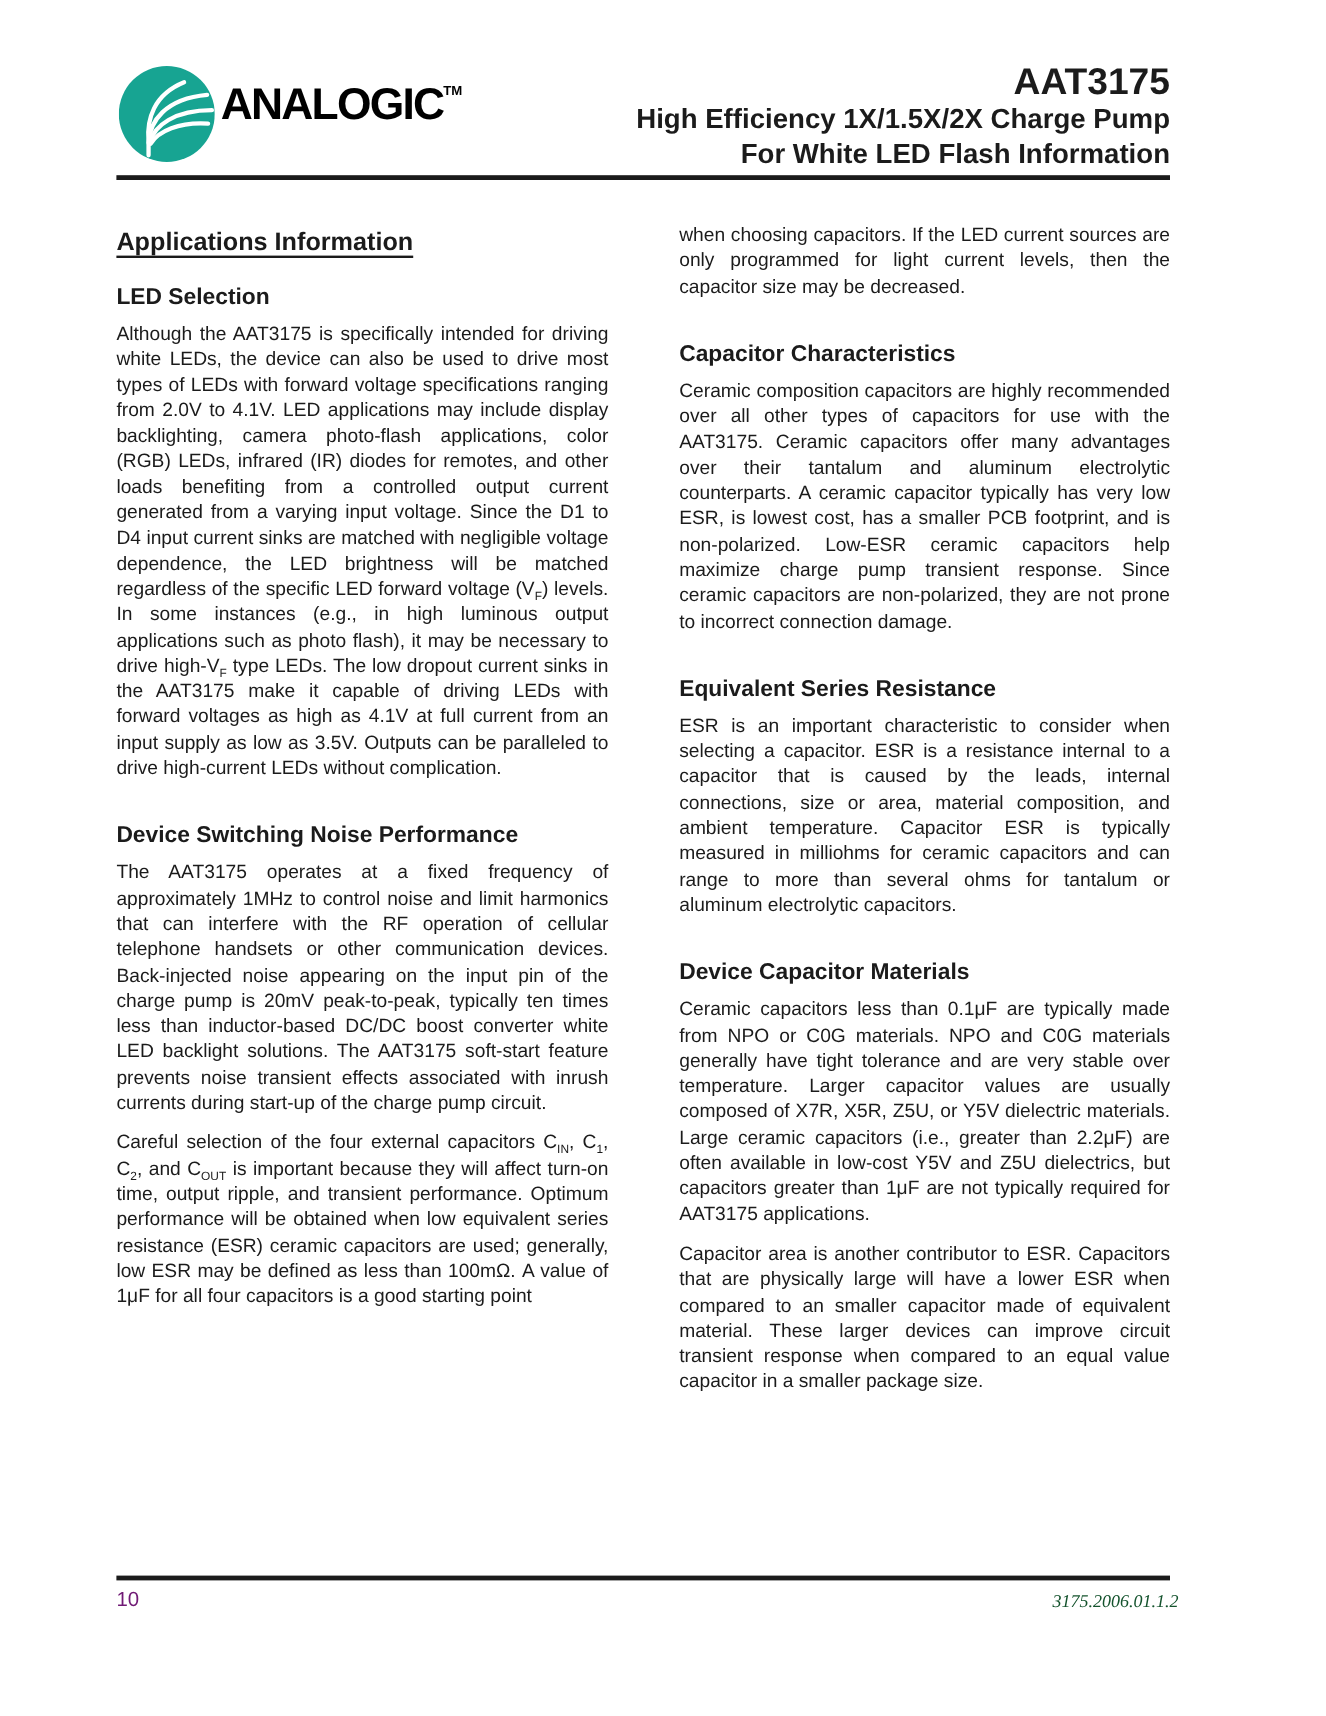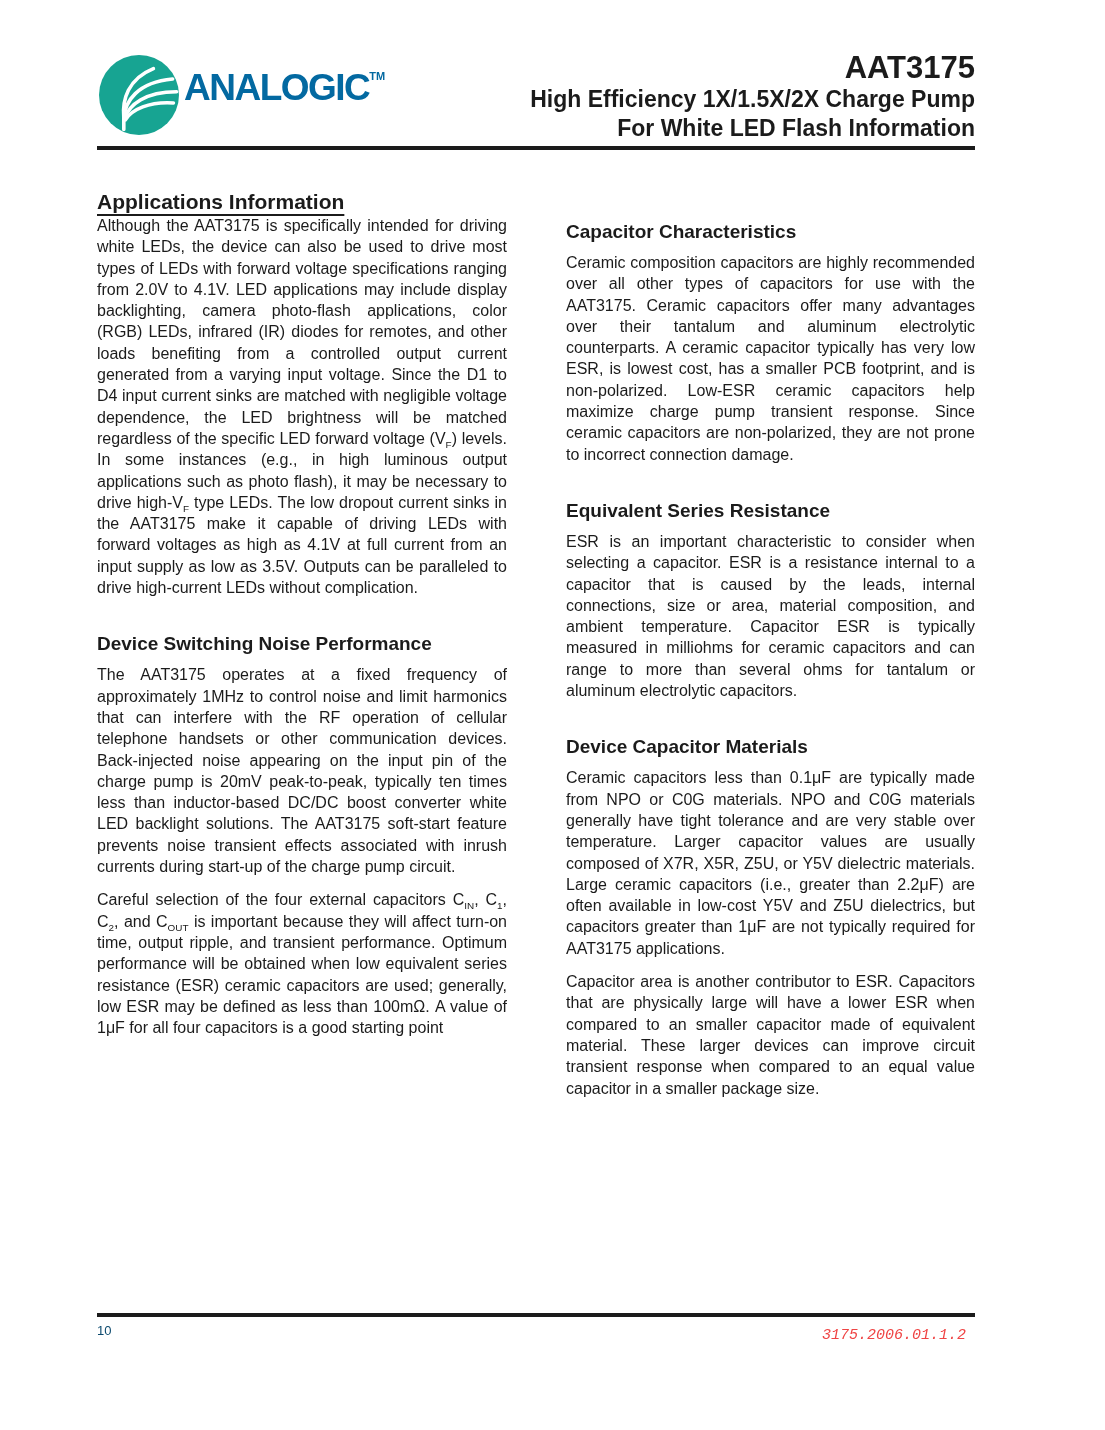--- a/index.html
+++ b/index.html
@@ -13,21 +13,21 @@
     margin: 0 auto;
     overflow: hidden;
     color: #1b1b1b;
   }
 
   
   .logo-wrap { position: absolute; left: 99px; top: 55px; width: 80px; height: 80px; }
   .brand { position: absolute; left: 184px; top: 57px; width: 215px; }
   .brand-top {
     font-size: 37px; font-weight: bold; letter-spacing: -1.5px;
-    line-height: 38px; white-space: nowrap; color: #0369a1;
+    line-height: 38px; white-space: nowrap; color: #000000;
   }
   .brand-top .tm { font-size: 11px; font-weight: bold; letter-spacing: 0; vertical-align: 20px; }
   .brand-bottom {
     font-size: 37px; font-weight: normal; letter-spacing: 3px;
     line-height: 37px; text-align: right; color: #2a2a2a;
   }
   .title-block { position: absolute; right: 130px; top: 50px; text-align: right; }
   .part-number { font-size: 31px; font-weight: bold; line-height: 35px; letter-spacing: 0; }
   .subtitle { font-size: 23px; font-weight: bold; line-height: 29px; }
   .rule { position: absolute; left: 97px; width: 878px; height: 4px; background: #1b1b1b; }
@@ -46,24 +46,24 @@
   h2.doc-h2 { font-size: 19px; font-weight: bold; line-height: 23px; margin: 34px 0 9px 0; }
   .col-left h1.doc-h1 + h2.doc-h2 { margin-top: 21px; }
   p.body {
     font-size: 16px; line-height: 21.3px; text-align: justify;
     margin: 0 0 12px 0; color: #1b1b1b;
   }
   p.body sub { font-size: 0.62em; line-height: 0; }
 
   
   .footer-rule { top: 1313px; }
-  .page-number { position: absolute; left: 97px; top: 1323px; font-size: 13px; color: #0c4a6e; text-align: center; }
+  .page-number { position: absolute; left: 97px; top: 1323px; font-size: 17px; color: #701a75; text-align: center; }
   .doc-code {
-    position: absolute; right: 139px; top: 1327px;
-    font-family: Liberation Mono, monospace; font-style: italic; font-size: 15px; color: #ef4444;
+    position: absolute; right: 123px; top: 1327px;
+    font-family: Liberation Serif, serif; font-style: italic; font-size: 15px; color: #14532d;
   }
 </style>
 </head>
 <body>
 
 <div class="page">
 
   <div class="logo-wrap">
     <svg width="80" height="80" viewBox="0 0 100 100">
       <circle cx="50" cy="50" r="50" fill="#17A492"></circle>
@@ -81,29 +81,31 @@
   <div class="title-block">
     <div class="part-number">AAT3175</div>
     <div class="subtitle">High Efficiency 1X/1.5X/2X Charge Pump</div>
     <div class="subtitle">For White LED Flash Information</div>
   </div>
   <div class="rule header-rule"></div>
 
   <section class="col col-left">
     <h1 class="doc-h1">Applications Information</h1>
 
+    <h2 class="doc-h2">LED Selection</h2>
     <p class="body">Although the AAT3175 is specifically intended for driving white LEDs, the device can also be used to drive most types of LEDs with forward voltage specifications ranging from 2.0V to 4.1V.  LED applications may include display backlighting, camera photo-flash applications, color (RGB) LEDs, infrared (IR) diodes for remotes, and other loads benefiting from a controlled output current generated from a varying input voltage. Since the D1 to D4 input current sinks are matched with negligible voltage dependence, the LED brightness will be matched regardless of the specific LED forward voltage (V<sub>F</sub>) levels. In some instances (e.g., in high luminous output applications such as photo flash), it may be necessary to drive high-V<sub>F</sub> type LEDs. The low dropout current sinks in the AAT3175 make it capable of driving LEDs with forward voltages as high as 4.1V at full current from an input supply as low as 3.5V. Outputs can be paralleled to drive high-current LEDs without complication.</p>
 
     <h2 class="doc-h2">Device Switching Noise Performance</h2>
     <p class="body">The AAT3175 operates at a fixed frequency of approximately 1MHz to control noise and limit harmonics that can interfere with the RF operation of cellular telephone handsets or other communication devices. Back-injected noise appearing on the input pin of the charge pump is 20mV peak-to-peak, typically ten times less than inductor-based DC/DC boost converter white LED backlight solutions. The AAT3175 soft-start feature prevents noise transient effects associated with inrush currents during start-up of the charge pump circuit.</p>
 
     <p class="body">Careful selection of the four external capacitors C<sub>IN</sub>, C<sub>1</sub>, C<sub>2</sub>, and C<sub>OUT</sub> is important because they will affect turn-on time, output ripple, and transient performance.  Optimum performance will be obtained when low equivalent series resistance (ESR) ceramic capacitors are used; generally, low ESR may be defined as less than 100mΩ.  A value of 1μF for all four capacitors is a good starting point</p>
   </section>
 
   <section class="col col-right">
+    <p class="body">when choosing capacitors.  If the LED current sources are only programmed for light current levels, then the capacitor size may be decreased.</p>
 
     <h2 class="doc-h2">Capacitor Characteristics</h2>
     <p class="body">Ceramic composition capacitors are highly recommended over all other types of capacitors for use with the AAT3175.  Ceramic capacitors offer many advantages over their tantalum and aluminum electrolytic counterparts.  A ceramic capacitor typically has very low ESR, is lowest cost, has a smaller PCB footprint, and is non-polarized.  Low-ESR ceramic capacitors help maximize charge pump transient response.  Since ceramic capacitors are non-polarized, they are not prone to incorrect connection damage.</p>
 
     <h2 class="doc-h2">Equivalent Series Resistance</h2>
     <p class="body">ESR is an important characteristic to consider when selecting a capacitor.  ESR is a resistance internal to a capacitor that is caused by the leads, internal connections, size or area, material composition, and ambient temperature.  Capacitor ESR is typically measured in milliohms for ceramic capacitors and can range to more than several ohms for tantalum or aluminum electrolytic capacitors.</p>
 
     <h2 class="doc-h2">Device Capacitor Materials</h2>
     <p class="body">Ceramic capacitors less than 0.1μF are typically made from NPO or C0G materials.  NPO and C0G materials generally have tight tolerance and are very stable over temperature.  Larger capacitor values are usually composed of X7R, X5R, Z5U, or Y5V dielectric materials.  Large ceramic capacitors (i.e., greater than 2.2μF) are often available in low-cost Y5V and Z5U dielectrics, but capacitors greater than 1μF are not typically required for AAT3175 applications.</p>
     <p class="body">Capacitor area is another contributor to ESR.  Capacitors that are physically large will have a lower ESR when compared to an smaller capacitor made of equivalent material.  These larger devices can improve circuit transient response when compared to an equal value capacitor in a smaller package size.</p>

